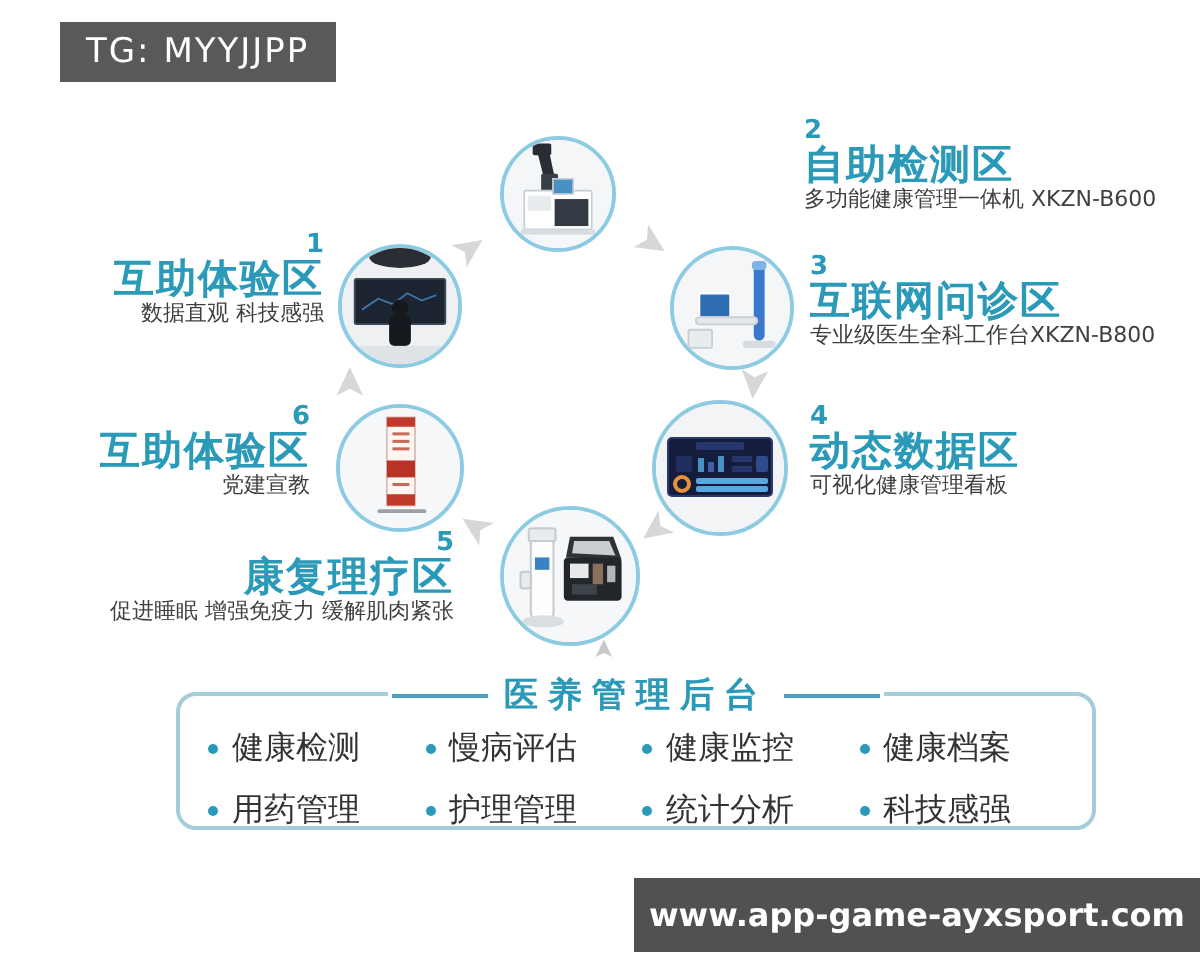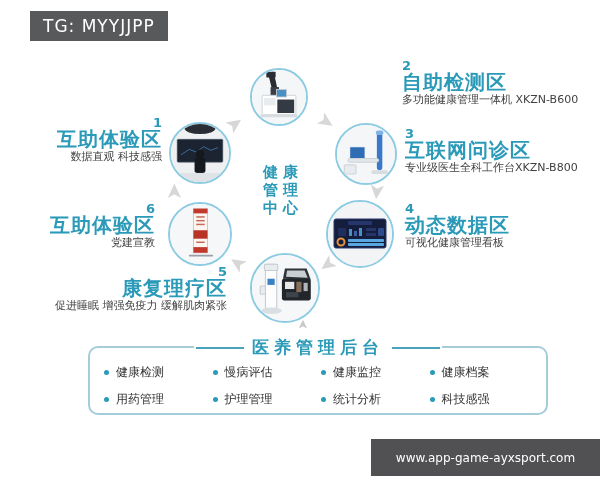--- a/index.html
+++ b/index.html
@@ -6,22 +6,22 @@
   #stage{
     position:relative;width:600px;height:480px;background:#ffffff;overflow:hidden;
     font-family:"DejaVu Sans","Liberation Sans",sans-serif;
   }
   
   .badge{
     position:absolute;left:30px;top:11px;background:#58595b;color:#fff;
     font-size:17px;padding:5px 13px;letter-spacing:1px;
   }
   .footer-bar{
-    position:absolute;right:0;top:439px;width:229px;height:37px;background:#515153;
-    color:#fff;font-size:12px;display:flex;align-items:center;justify-content:center;
+    position:absolute;right:0;top:439px;width:283px;height:37px;background:#515153;
+    color:#fff;font-size:16px;display:flex;align-items:center;justify-content:center;font-weight:bold;
   }
   
   .center-title{
     position:absolute;left:251px;top:163px;width:64px;text-align:center;
     color:#2a9ab8;font-weight:bold;font-size:15px;line-height:18px;letter-spacing:5px;
   }
   
   .circle{
     position:absolute;border-radius:50%;border:2px solid #8ccbe2;background:#fff;
     overflow:hidden;box-sizing:border-box;
@@ -50,38 +50,33 @@
     display:flex;align-items:center;background:#fff;padding:0 2px;white-space:nowrap;
   }
   .backend-title .line{width:48px;height:2px;background:#4aa3bd;}
   .backend-title .txt{
     color:#2a9ab8;font-weight:bold;font-size:17px;letter-spacing:5px;padding:0 8px;
   }
   .backend-grid{
     position:absolute;left:14px;top:16px;right:8px;
     display:grid;grid-template-columns:repeat(4,1fr);row-gap:10px;
   }
-  .backend-item{display:flex;align-items:center;color:#333;font-size:12px;font-weight:500;}
+  .backend-item{display:flex;align-items:center;color:#333;font-size:16px;font-weight:500;}
   .backend-item .dot{
     width:5px;height:5px;border-radius:50%;background:#2a9ab8;margin-right:7px;flex:0 0 auto;
   }
 </style>
 </head>
 <body>
 
 <div id="stage">
 
   <div class="badge">TG: MYYJJPP</div>
   <div class="footer-bar">www.app-game-ayxsport.com</div>
 
-  <div class="center-title">
-    <div>健康</div>
-    <div>管理</div>
-    <div>中心</div>
-  </div>
 
   <div class="circle" style="left:169px;top:122px;width:62px;height:62px;">
     <svg viewBox="0 0 64 64">
       <rect x="0" y="0" width="64" height="64" fill="#eef0f2"></rect>
       <ellipse cx="32" cy="5" rx="17" ry="6" fill="#2a2d33"></ellipse>
       <rect x="7" y="17" width="50" height="25" rx="1" fill="#1b2430" stroke="#3c4a5c"></rect>
       <path d="M11 34 L20 28 L28 31 L36 25 L44 29 L52 26" stroke="#3f74a8" stroke-width="1" fill="none"></path>
       <circle cx="32" cy="33" r="4.5" fill="#15181c"></circle>
       <rect x="26" y="37" width="12" height="17" rx="3" fill="#15181c"></rect>
       <rect x="0" y="54" width="64" height="10" fill="#dfe3e6"></rect>

